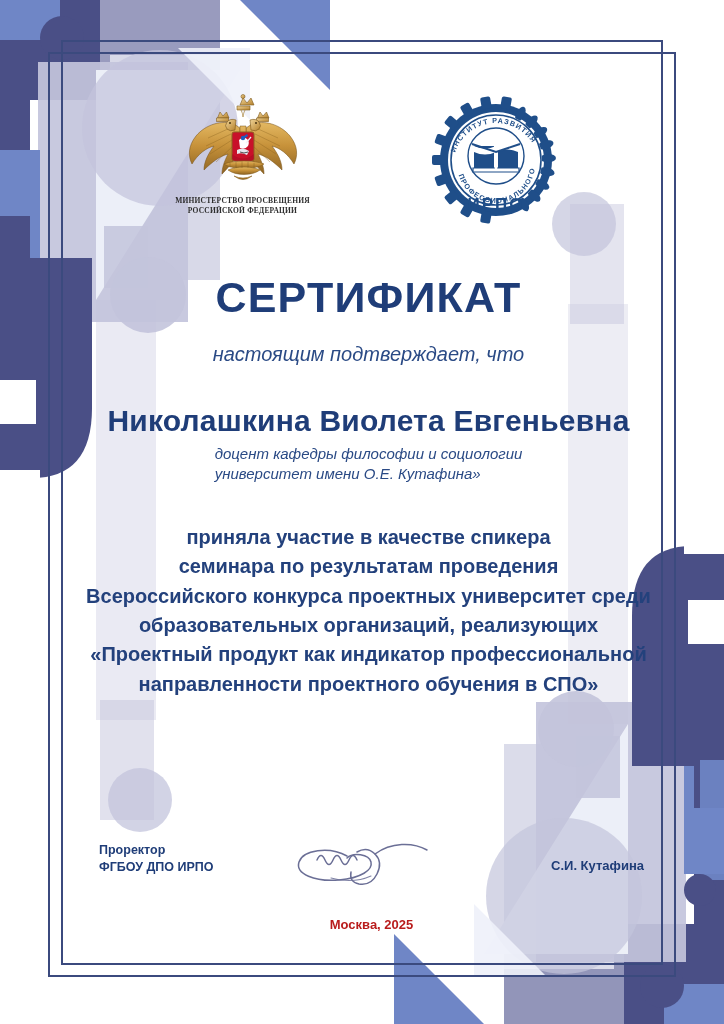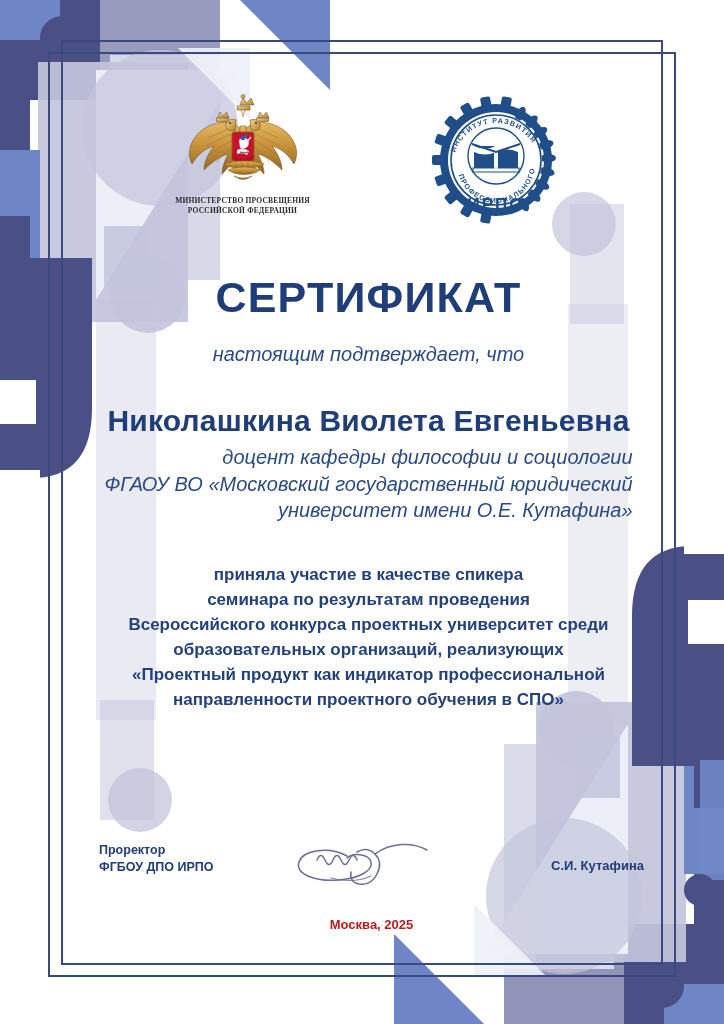--- a/index.html
+++ b/index.html
@@ -83,31 +83,31 @@
   .recipient{
     margin-top:38px;
     font-size:30px;
     font-weight:bold;
     color:#1f3d78;
     text-align:center;
     letter-spacing:.2px;
   }
   .affiliation{
     margin-top:6px;
-    font-size:20px;
+    font-size:15px;
     font-style:italic;
     color:#2a4a85;
-    text-align:right;
+    text-align:left;
     line-height:1.33;
   }
   .affiliation div{ white-space:nowrap; }
 
   .body-text{
     margin-top:39px;
-    font-size:17px;
+    font-size:20px;
     font-weight:bold;
     color:#23417c;
     text-align:center;
     line-height:1.47;
   }
   .body-text div{ white-space:nowrap; }
 
   
   .sign-row{
     position:absolute;
@@ -409,21 +409,20 @@
         </svg>
       </div>
     </div>
 
     <div class="title">СЕРТИФИКАТ</div>
     <div class="subtitle">настоящим подтверждает, что</div>
 
     <div class="recipient">Николашкина Виолета Евгеньевна</div>
     <div class="affiliation">
       <div>доцент кафедры философии и социологии</div>
-      <div>ФГАОУ ВО «Московский государственный юридический</div>
       <div>университет имени О.Е. Кутафина»</div>
     </div>
 
     <div class="body-text">
       <div>приняла участие в качестве спикера</div>
       <div>семинара по результатам проведения</div>
       <div>Всероссийского конкурса проектных университет среди</div>
       <div>образовательных организаций, реализующих</div>
       <div>«Проектный продукт как индикатор профессиональной</div>
       <div>направленности проектного обучения в СПО»</div>

